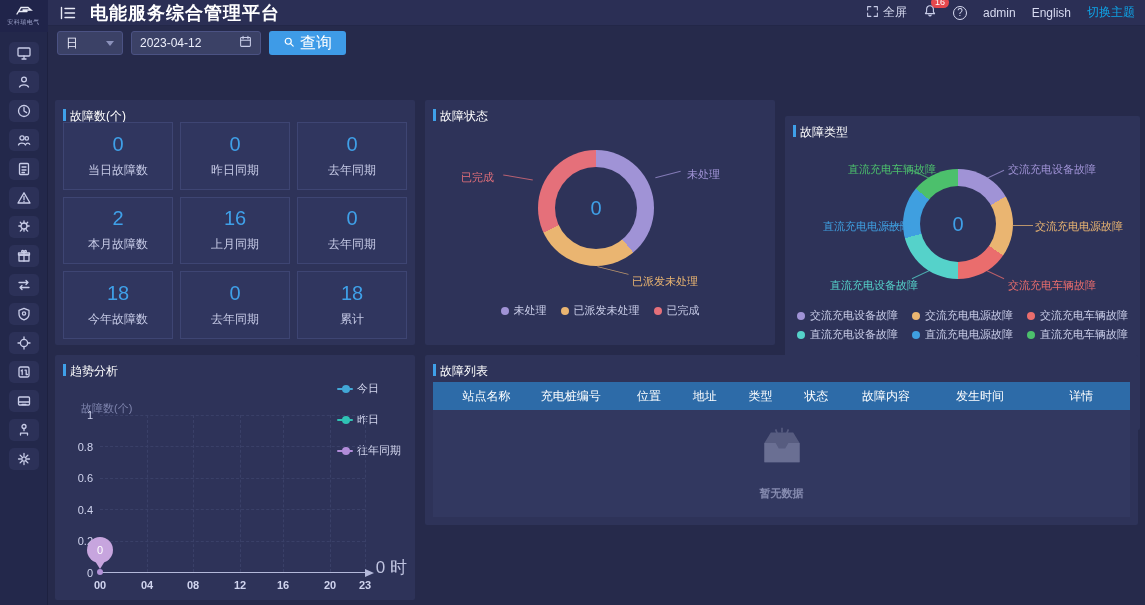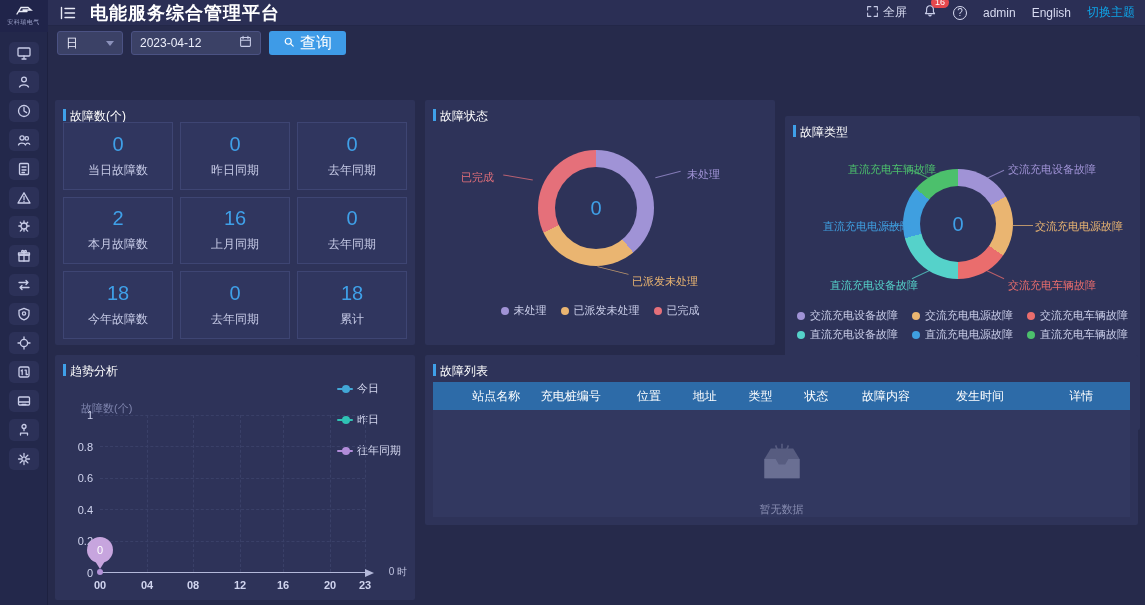--- a/index.html
+++ b/index.html
@@ -70,31 +70,31 @@
   .lmark { position:relative; width:16px; height:2px; background:currentColor; display:inline-block; border-radius:1px; }
   .lmark::before { content:""; position:absolute; left:5px; top:-3px; width:8px; height:8px; border-radius:50%; background:currentColor; }
   .t-item { display:flex; align-items:center; gap:4px; cursor:pointer; }
   .ylabel { position:absolute; left:26px; top:46px; font-size:11px; color:#7e84ad; }
   .plot { position:absolute; left:45px; top:60px; width:265px; height:158px; border-bottom:1.5px solid #b4b9da; }
   .vgrid { position:absolute; top:0; bottom:0; width:0; border-left:1px dashed #3a4068; }
   .hgrid { position:absolute; left:0; right:0; height:0; border-top:1px dashed #3a4068; }
   .yticks { position:absolute; left:6px; top:54px; height:170px; width:32px; display:flex; flex-direction:column; justify-content:space-between; align-items:flex-end; font-size:11px; color:#d0d4ee; }
   .xtick { position:absolute; top:224px; transform:translateX(-50%); font-size:11px; color:#d0d4ee; font-weight:bold; }
   .arrowhead { position:absolute; right:-9px; bottom:-5px; width:0; height:0; border-left:9px solid #b4b9da; border-top:4px solid transparent; border-bottom:4px solid transparent; }
-  .axis-end { position:absolute; right:-42px; bottom:-7px; font-size:10px; color:#c0c4e0; white-space:nowrap; }
+  .axis-end { position:absolute; right:-42px; bottom:-7px; font-size:17px; color:#c0c4e0; white-space:nowrap; }
   .balloon { position:absolute; left:-13px; bottom:9px; width:26px; height:26px; border-radius:50%; background:#c7a5de; color:#fff; font-size:11px; display:flex; align-items:center; justify-content:center; }
   .balloon-tail { position:absolute; left:-5px; bottom:3px; width:0; height:0; border-left:5px solid transparent; border-right:5px solid transparent; border-top:8px solid #c7a5de; }
   .axis-dot { position:absolute; left:-3px; bottom:-3px; width:6px; height:6px; border-radius:50%; background:#b392d8; }
 
   
   .table { position:absolute; left:8px; right:8px; top:27px; bottom:8px; }
   .thead { display:flex; height:28px; background:#2d6ba8; color:#fff; align-items:center; font-size:12px; }
   .th { text-align:center; }
-  .th:first-child { text-align:right; padding-left:20px; }
-  .tbody { position:absolute; left:0; right:0; top:28px; bottom:0; background:#323860; display:flex; flex-direction:column; align-items:center; justify-content:flex-end; gap:16px; }
+  .th:first-child { text-align:center; padding-left:20px; }
+  .tbody { position:absolute; left:0; right:0; top:28px; bottom:0; background:#323860; display:flex; flex-direction:column; align-items:center; justify-content:center; gap:16px;font-weight:bold; }
   .empty-text { font-size:11px; color:#878cb0; }
 
   svg.ic { stroke:#c9cde8; fill:none; stroke-width:1.3; stroke-linecap:round; stroke-linejoin:round; }
   svg.icw { stroke:#e8eaf6; fill:none; stroke-width:1.4; stroke-linecap:round; }
 </style>
 </head>
 <body>
 
 <div class="app">
 

